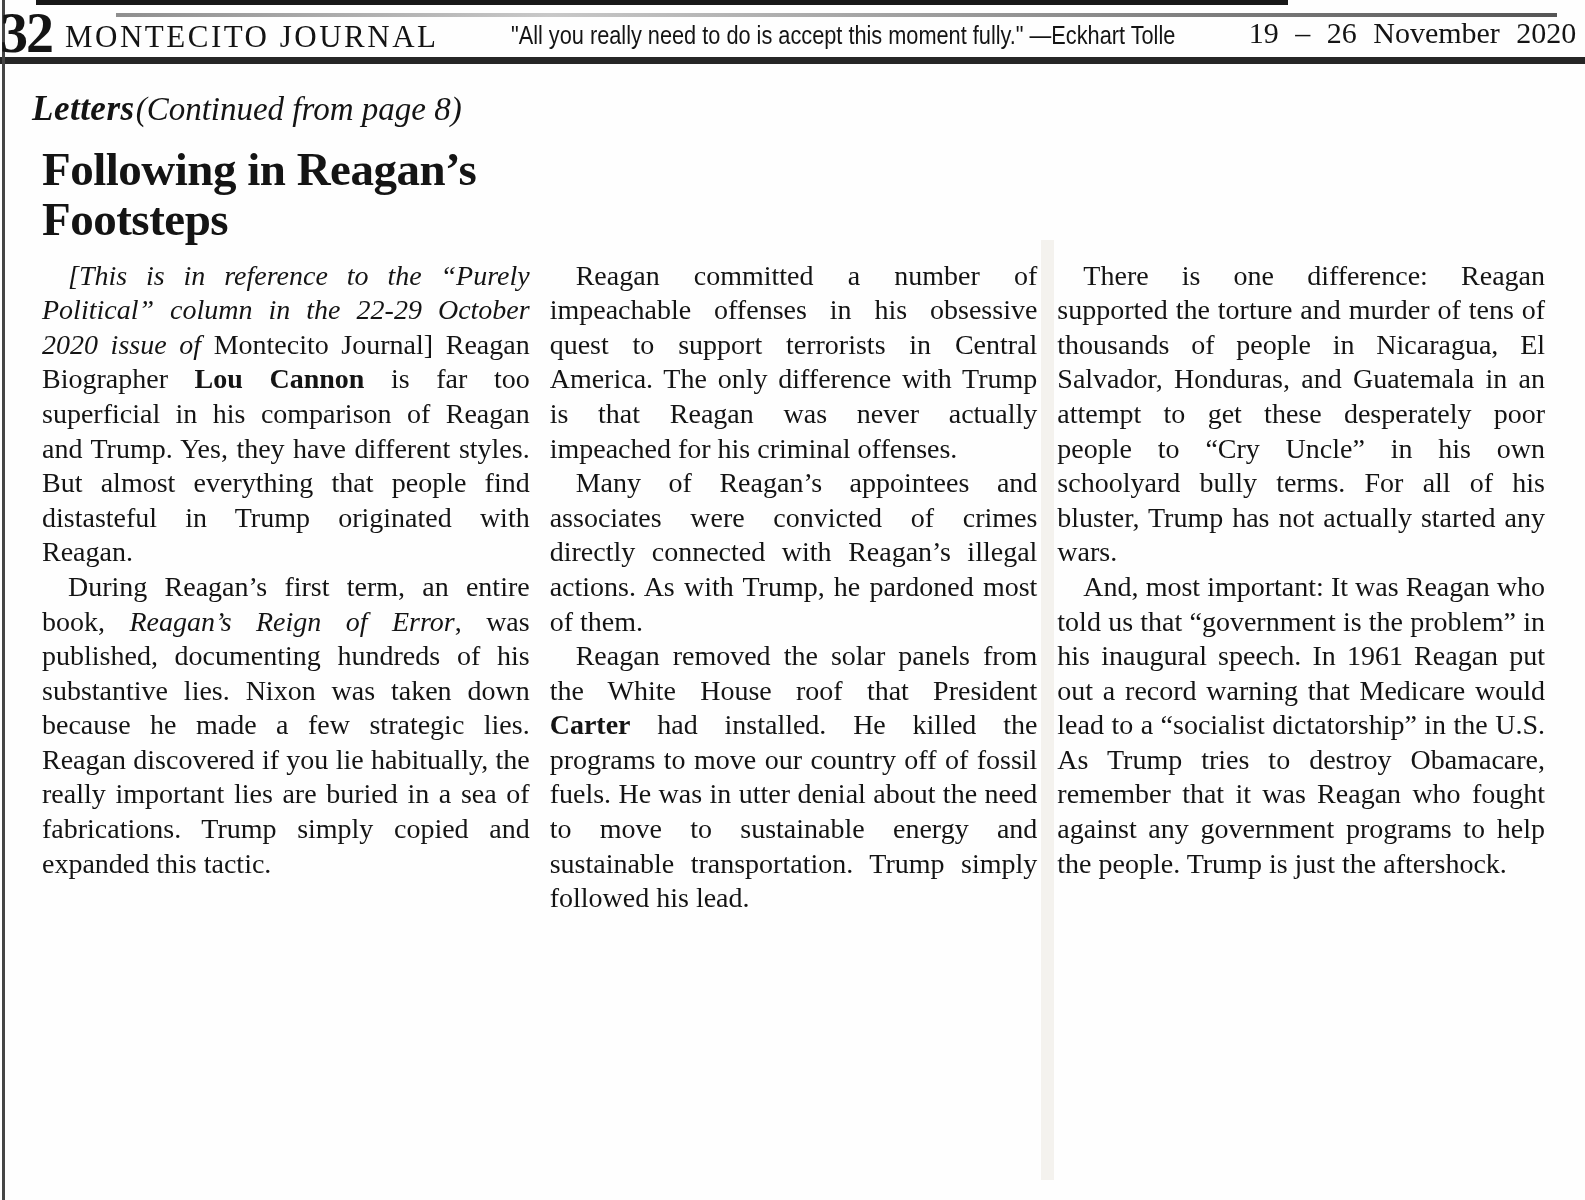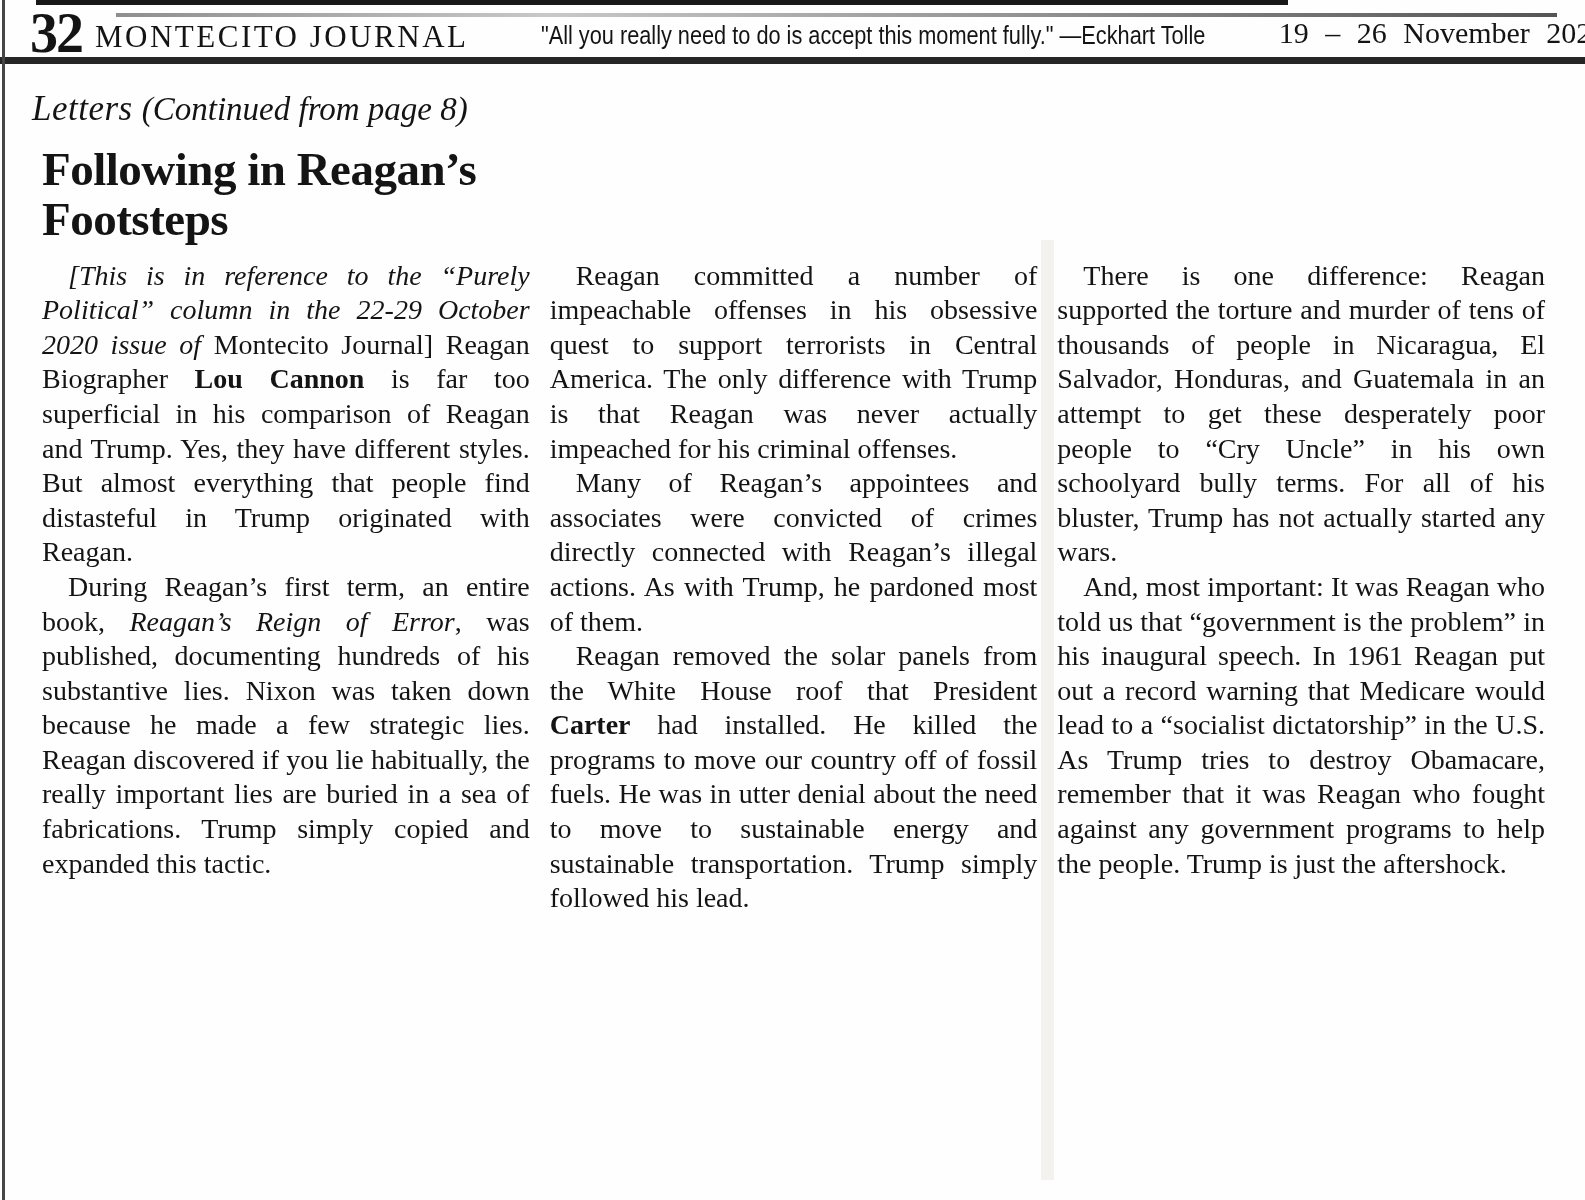--- a/index.html
+++ b/index.html
@@ -10,32 +10,32 @@
   }
   
   .top-black-bar { position:absolute; top:0; left:36px; width:1252px; height:5px; background:#181818; }
   .left-edge-line { position:absolute; top:0; left:2px; width:3px; height:100%; background:#454545; }
   .masthead-rule { position:absolute; top:13px; left:116px; right:28px; height:4px;
     background:linear-gradient(to right,#8e8e8e,#c8c8c8 30%,#8f8f8f 65%,#555555); }
   .gutter-shadow { position:absolute; left:1041px; top:240px; width:13px; height:940px;
     background:rgba(175,160,135,0.13); }
 
   
-  .header { position:relative; height:57px; padding-left:30px; display:flex; align-items:flex-end; }
+  .header { position:relative; height:57px; display:flex; align-items:flex-end; }
   .page-number { font-size:56px; font-weight:bold; line-height:0.82; letter-spacing:-2px; }
   .masthead { margin-left:13px; font-size:31px; letter-spacing:2.5px; line-height:1; padding-bottom:5px; white-space:nowrap; }
   .quote { flex:1; text-align:center; font-family:"Liberation Sans", sans-serif;
     font-size:26.5px; line-height:1; padding-bottom:9px; white-space:nowrap; transform:scaleX(0.82); }
   .date { font-size:30px; padding-bottom:7px; padding-right:42px; word-spacing:9px; white-space:nowrap; }
   .header-divider { height:7px; background:#262626; }
 
   
   .letters-line { margin:25px 0 0 32px; font-size:33px; font-style:italic; }
-  .letters-label { font-weight:normal; font-size:35px; letter-spacing:0.5px; }
-  .continued { margin-left:9px; }
+  .letters-label { font-weight:bold; font-size:35px; letter-spacing:0.5px; }
+  .continued { margin-left:1px; }
 
   
   .title { margin:15px 0 0 42px; width:600px; font-size:47px; font-weight:bold;
     line-height:1.07; letter-spacing:-0.5px; }
 
   
   .columns { display:flex; gap:20px; margin:14px 0 0 0; padding:0 40px 0 42px; }
   .col { flex:1; text-align:justify; font-size:28px; line-height:34.6px; }
   .col p { margin:0; text-indent:26px; }
   .italic { font-style:italic; }

